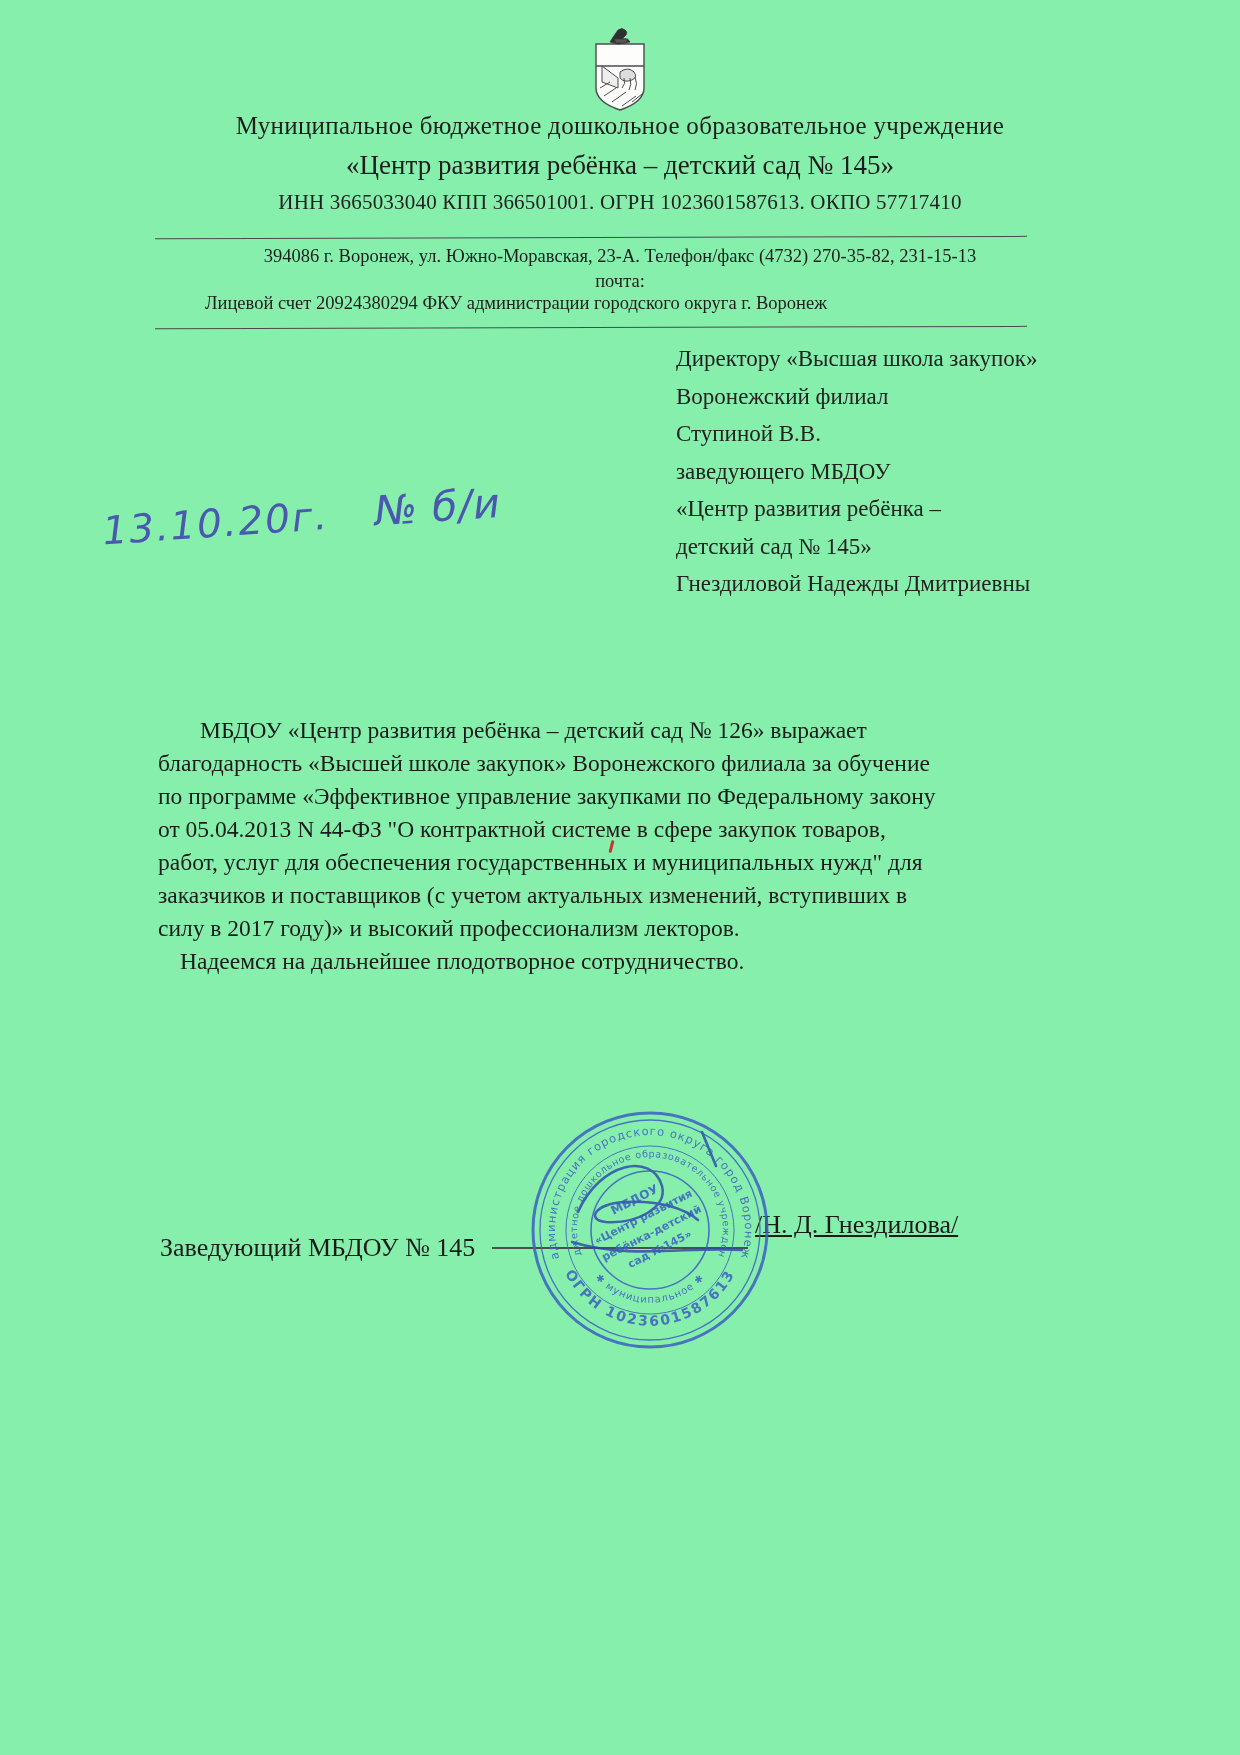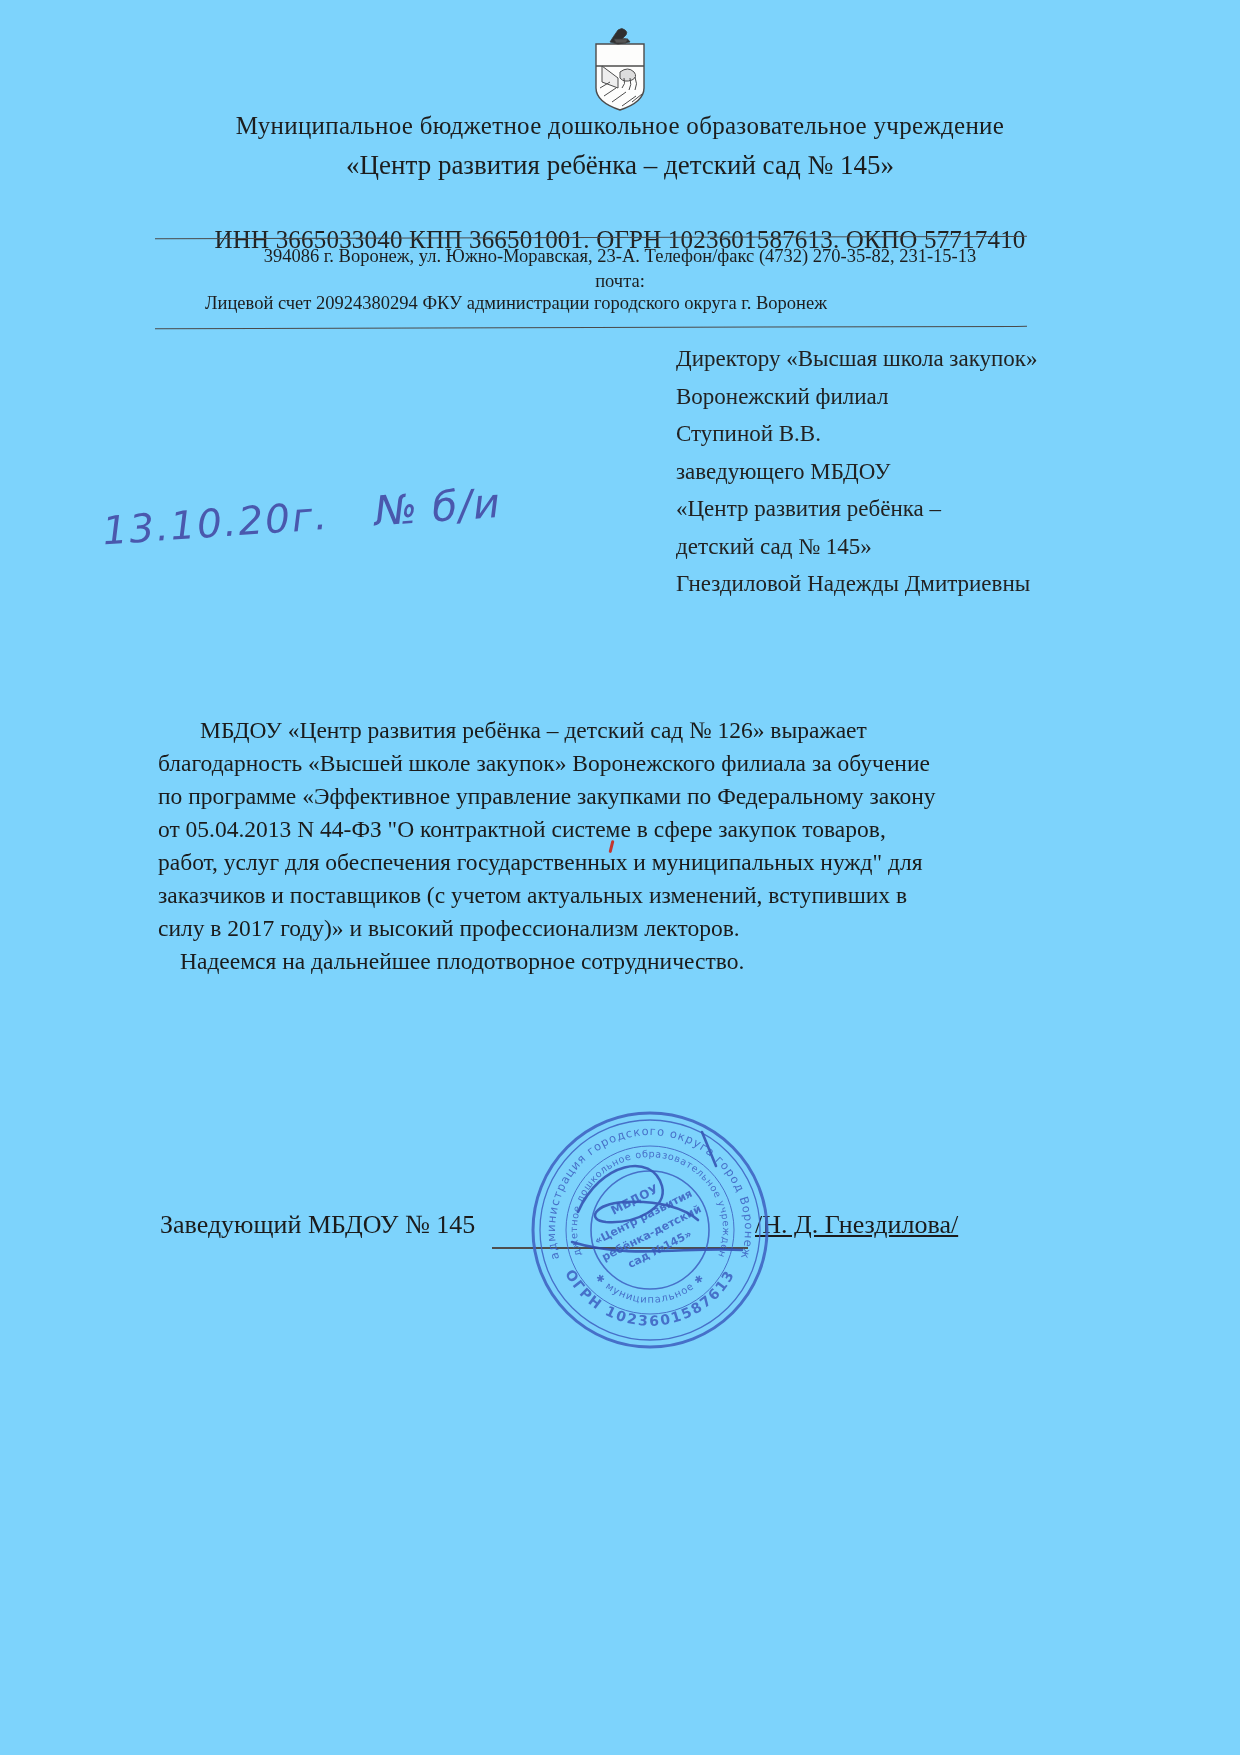--- a/index.html
+++ b/index.html
@@ -1,26 +1,26 @@
 <!DOCTYPE html>
 <html><head>
 <meta charset="utf-8">
 <style>
   html,body{margin:0;padding:0;background:#e8e8e8;}
   .page{
     position:relative;width:1240px;height:1755px;margin:0 auto;
-    background:#7dd3fc;overflow:hidden;
+    background:#86efac;overflow:hidden;
     font-family:"Liberation Serif","DejaVu Serif",serif;
     color:#1d1d1d;
   }
   .abs{position:absolute;}
   .center{text-align:center;}
   .hdr1{left:0;width:1240px;top:112px;font-size:25px;letter-spacing:.3px;}
   .hdr2{left:0;width:1240px;top:150px;font-size:27px;}
-  .hdr3{left:0;width:1240px;top:190px;font-size:25px;letter-spacing:.2px;color:#222;margin-top:36px;}
+  .hdr3{left:0;width:1240px;top:190px;font-size:21px;letter-spacing:.2px;color:#222;}
   .rule{height:0;border-top:1.6px solid #4a4a4a;}
   .rule1{left:155px;width:872px;top:237px;transform:rotate(-0.15deg);}
   .rule2{left:155px;width:872px;top:327px;transform:rotate(-0.15deg);}
   .addr{left:0;width:1240px;top:246px;font-size:18.5px;}
   .mail{left:0;width:1240px;top:271px;font-size:18.5px;}
   .acct{left:0;width:1032px;top:293px;font-size:18.5px;}
   .recipient{left:676px;top:340px;width:420px;font-size:23px;line-height:37.5px;color:#222;}
   .hand{
     left:102px;top:492px;width:420px;
     font-family:"DejaVu Sans",sans-serif;font-style:italic;
@@ -28,21 +28,21 @@
   }
   .hand .d{font-size:39px;letter-spacing:2px;}
   .hand .n{font-size:41px;margin-left:46px;letter-spacing:1px;}
   .title{left:0;width:1190px;top:613px;font-size:24.5px;letter-spacing:.5px;}
   .body-block{left:158px;top:714px;width:862px;font-size:23.5px;line-height:33px;color:#1b1b1b;}
   .body-block .ln{white-space:nowrap;}
   .ind1{padding-left:42px;}
   .ind2{padding-left:22px;}
   .red-tick{left:610px;top:840px;width:2.5px;height:13px;background:#c4372e;transform:rotate(14deg);border-radius:2px;}
   .sig-row{top:1210px;font-size:26px;color:#1b1b1b;}
-  .sig-pos{left:160px;width:420px;}
+  .sig-pos{left:160px;width:420px;margin-top:23px;}
   .sig-name{left:755px;width:330px;text-decoration:underline;}
   .sig-line{left:492px;width:256px;top:1247px;border-top:2px solid #4e4e4e;}
   .stamp{left:516px;top:1096px;width:268px;height:268px;opacity:.88;}
   .emblem{left:588px;top:26px;width:64px;height:88px;}
 </style>
 </head>
 <body>
 
 <div class="page">
 

